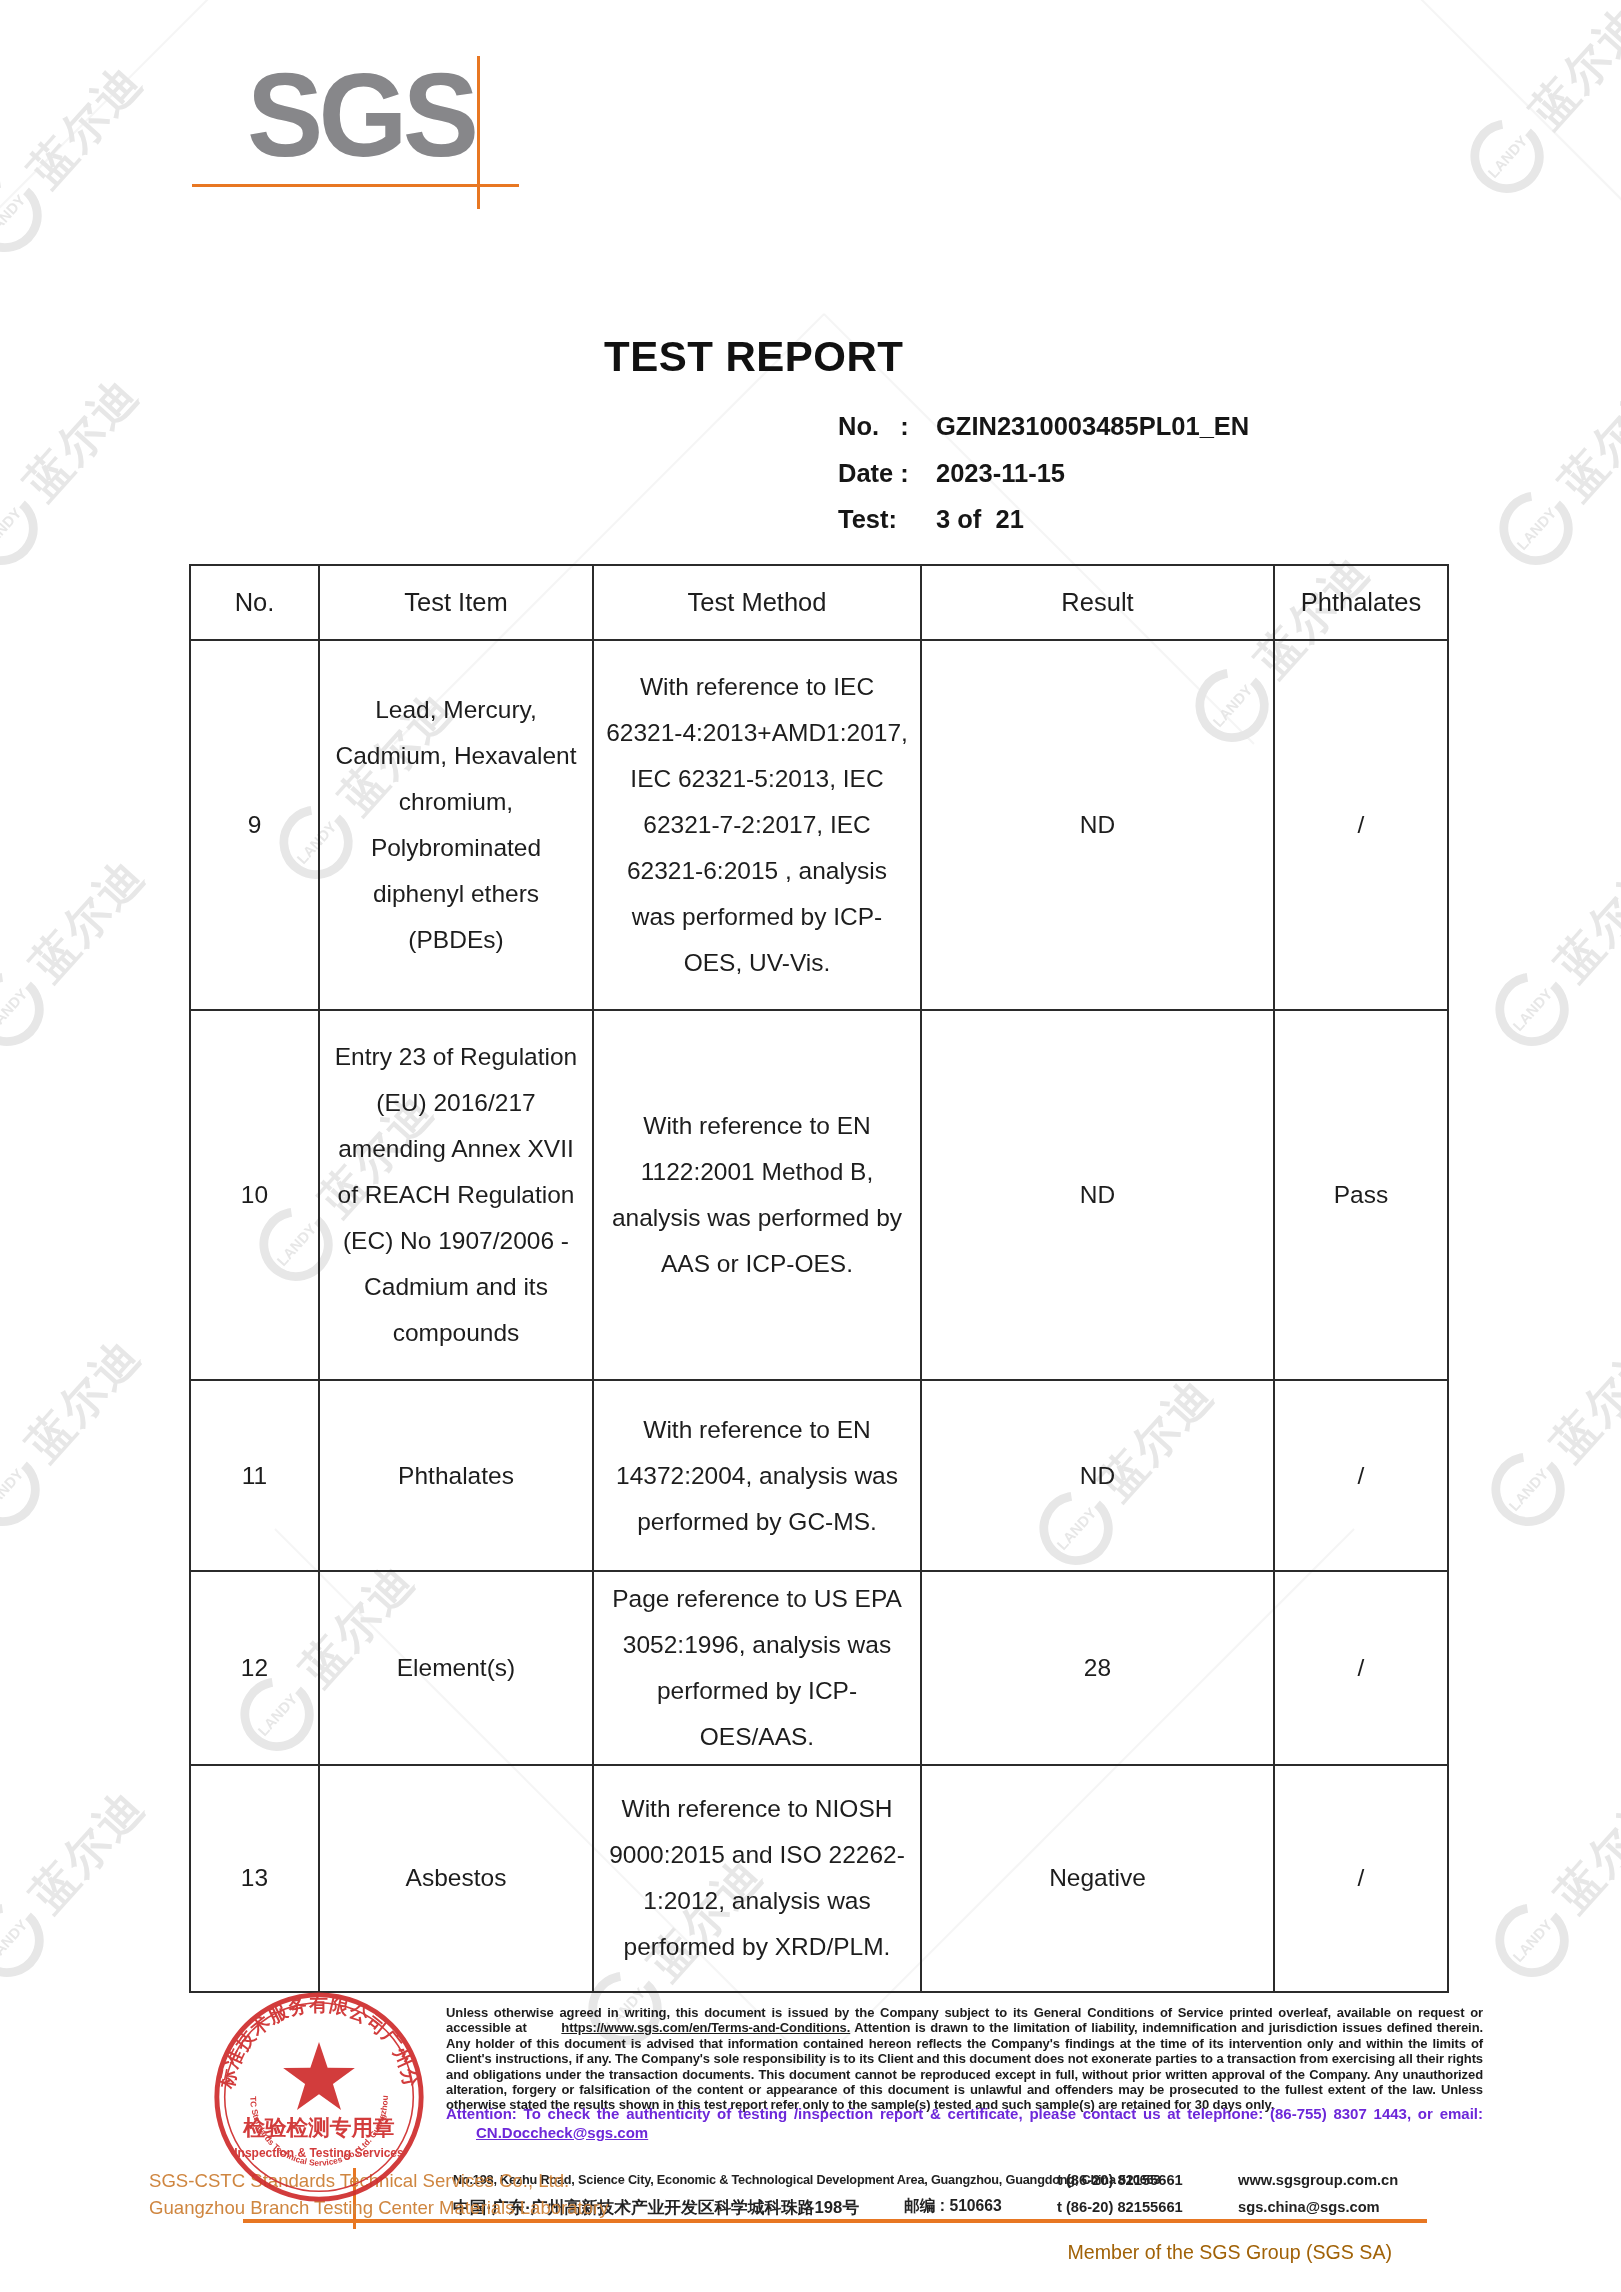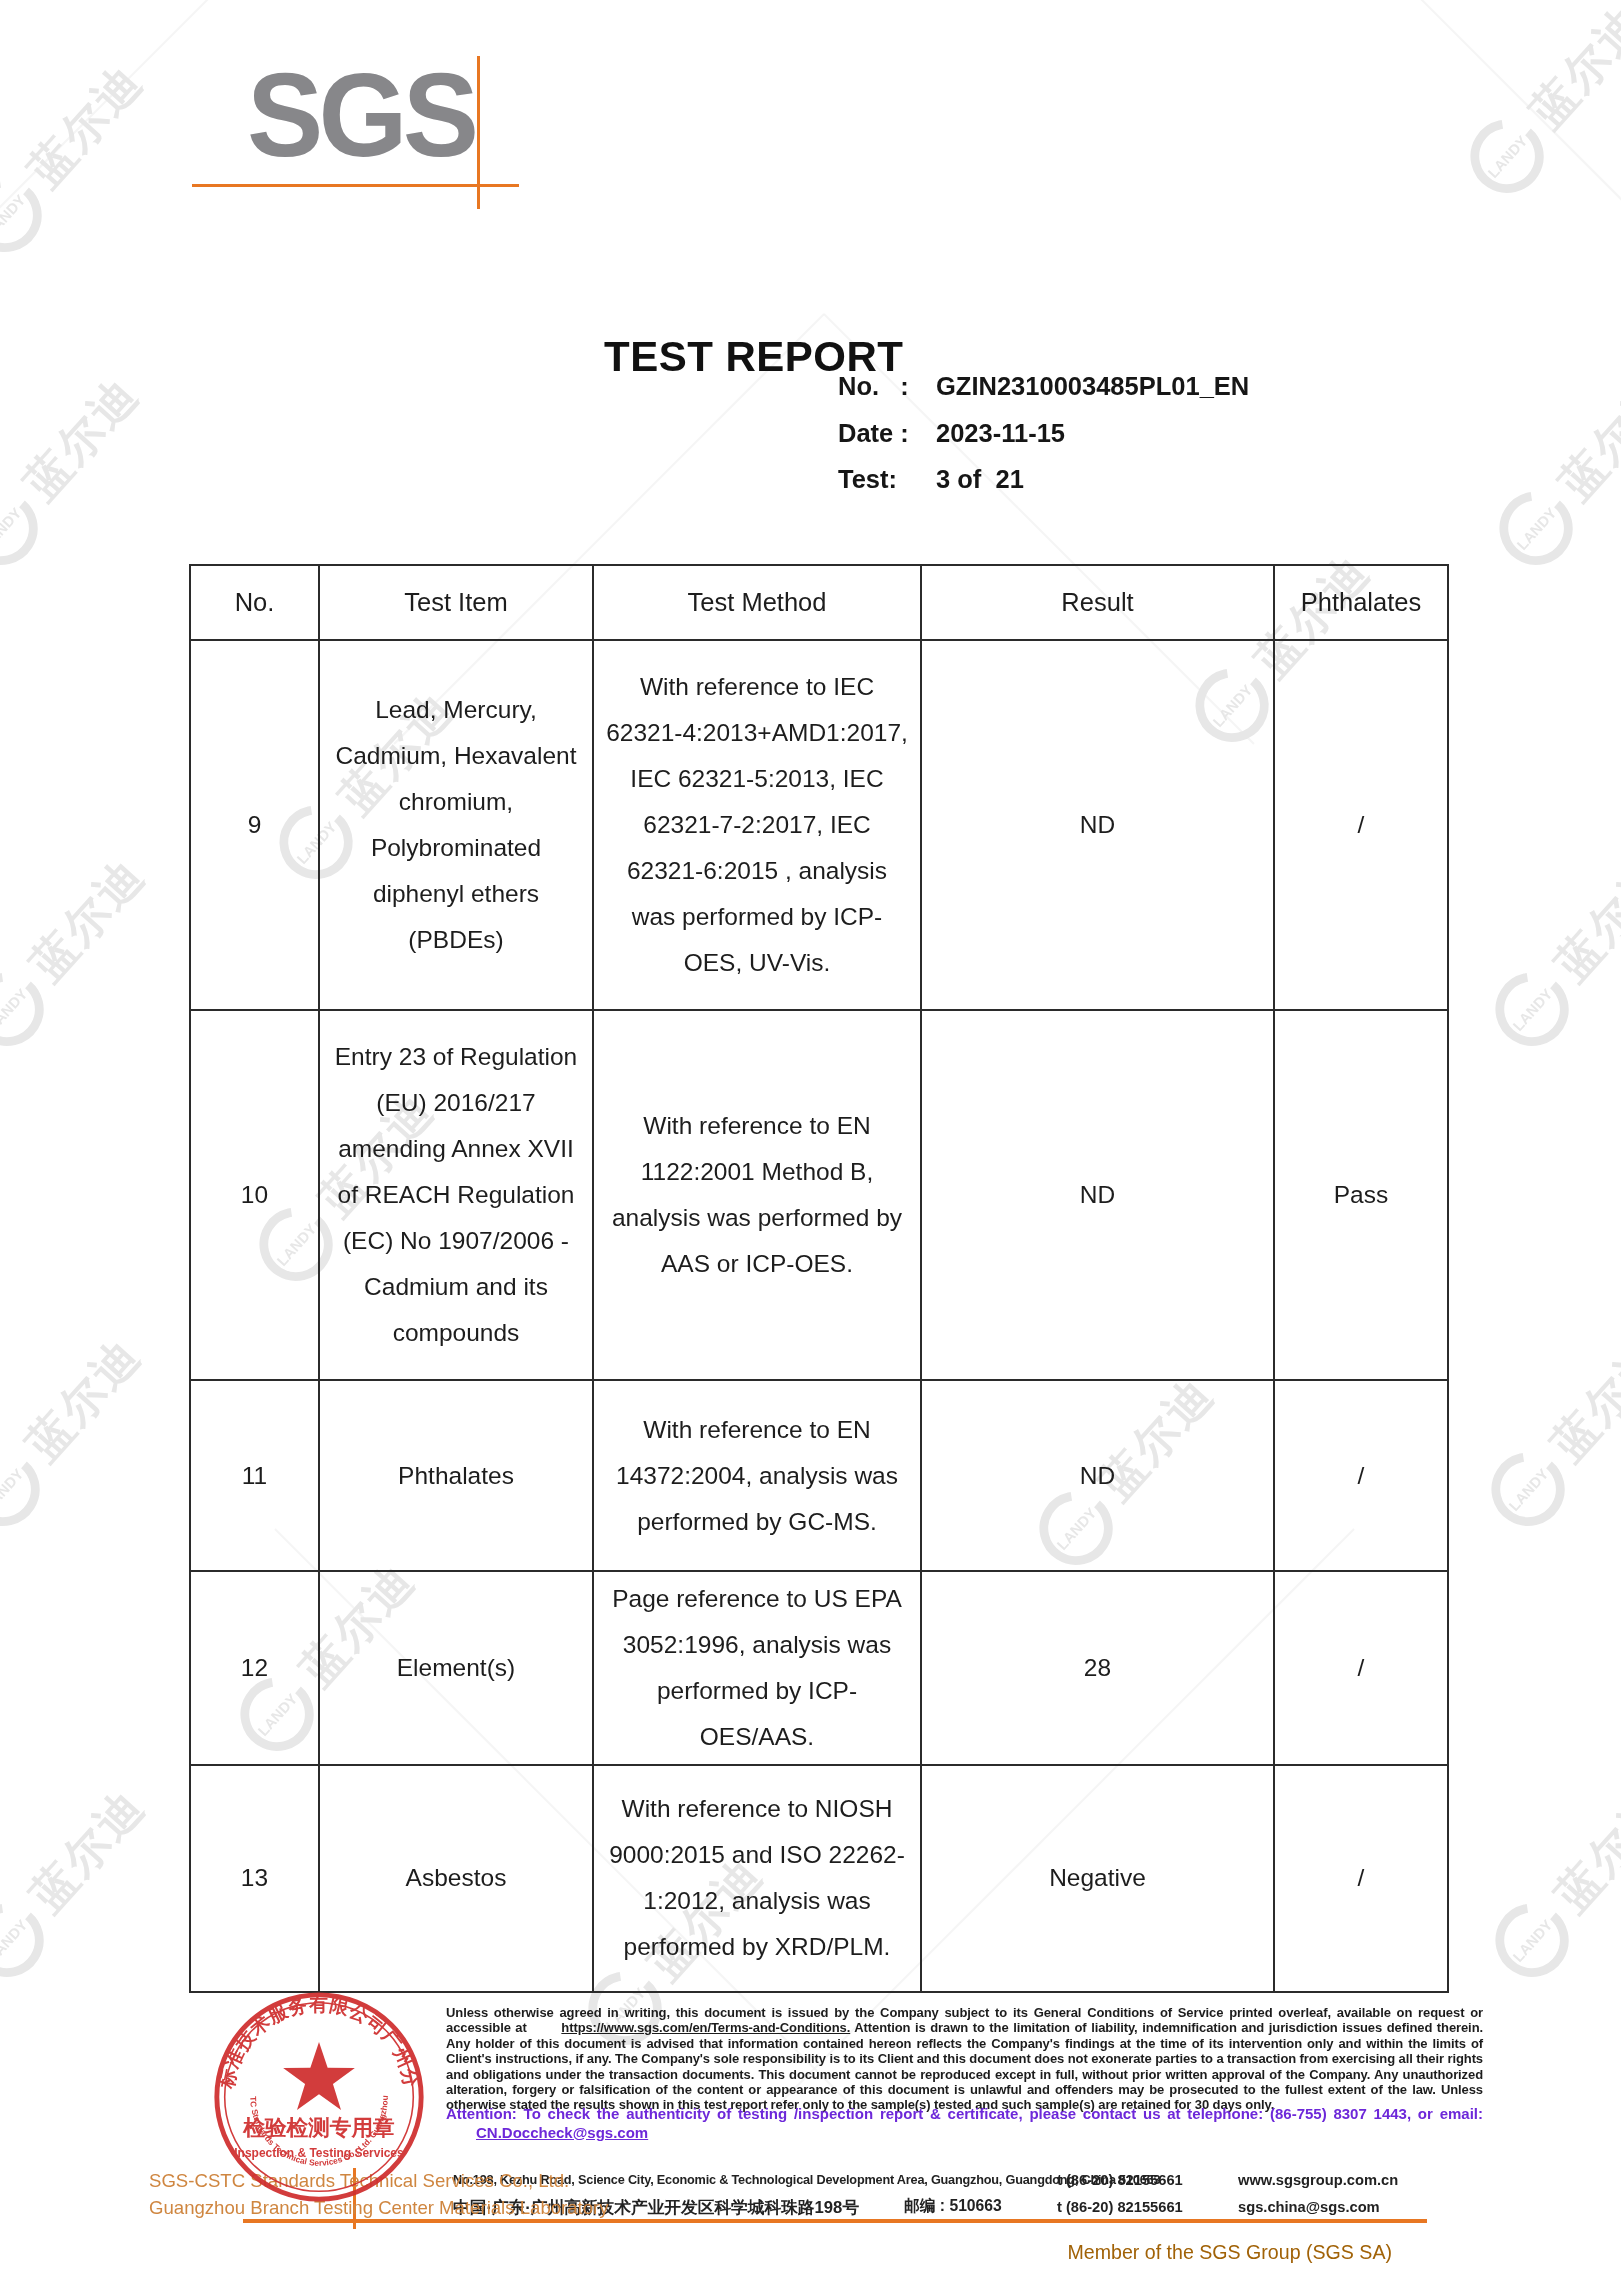--- a/index.html
+++ b/index.html
@@ -17,21 +17,21 @@
   .wm .cn { font-size:45px; font-weight:bold; letter-spacing:2.9px; white-space:nowrap; }
   
   .logo-wrap { position:absolute; left:0; top:0; z-index:1; }
   .logo-text { position:absolute; left:247px; top:47px; font-size:118px; font-weight:bold;
                color:#87878a; letter-spacing:-4.9px; transform:scaleX(.97); transform-origin:left; }
   .logo-hline { position:absolute; left:192px; top:184px; width:327px; height:2.9px; background:#e87722; }
   .logo-vline { position:absolute; left:477px; top:56px; width:2.9px; height:153px; background:#e87722; }
   
   .report-title { position:absolute; left:604px; top:333px; font-size:42px; font-weight:bold;
                   letter-spacing:0.5px; color:#111; z-index:1; }
-  .meta { position:absolute; left:838px; top:372px; z-index:1; }
+  .meta { position:absolute; left:838px; top:412px; z-index:1; }
   .meta-row { display:flex; margin-bottom:17.6px; font-size:25.5px; font-weight:bold; color:#161616; }
   .meta-label { width:98px; white-space:pre; }
   .meta-value { white-space:pre; }
   
   .report-table { position:absolute; left:189px; top:564px; z-index:1;
                   border-collapse:collapse; table-layout:fixed; width:1259px; }
   .report-table td, .report-table th {
     border:2px solid #2b2b2b; text-align:center; vertical-align:middle;
     font-weight:normal; color:#1d1d1d; padding:3.9px 9.8px; overflow:hidden;
   }

